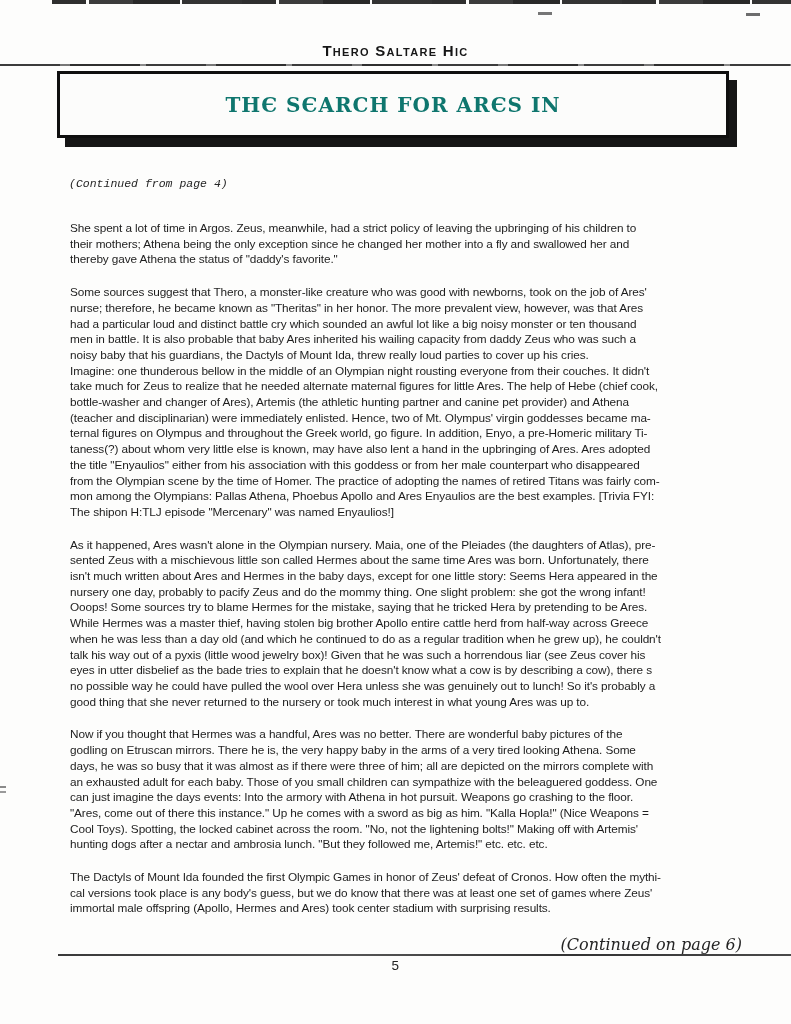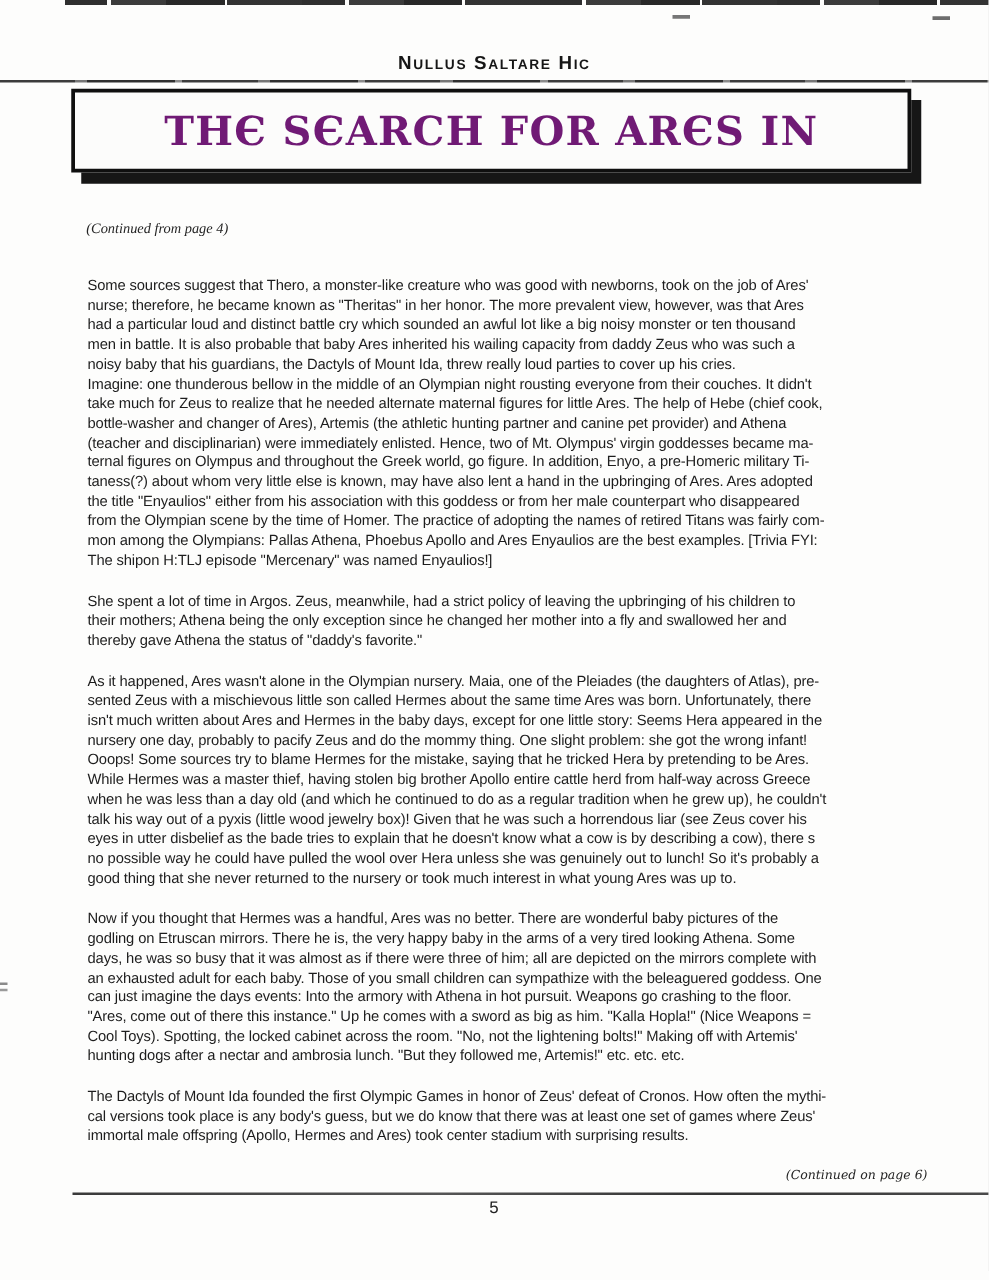--- a/index.html
+++ b/index.html
@@ -40,29 +40,29 @@
   .title-box{
     position:absolute;left:57px;top:71px;width:666px;height:61px;
     border:3px solid #0f0f0f;
     background:#fcfcfb;
     box-shadow:8px 9px 0 #161616;
     display:flex;flex-direction:column;align-items:center;justify-content:center;
   }
   .title-line{
     font-family:"DejaVu Serif",serif;
     font-weight:700;
-    font-size:32px;
+    font-size:20px;
     line-height:30px;
     letter-spacing:1px;
-    color:#701a75;
+    color:#0f766e;
     white-space:nowrap;
   }
   .continued-from{
     position:absolute;left:69px;top:177px;
-    font-family:Liberation Serif, serif;
+    font-family:Liberation Mono, monospace;
     font-style:italic;
     font-size:11.5px;
     color:#242424;
   }
   .body-col{
     position:absolute;left:70px;top:221px;width:672px;
   }
   .para{
     margin:0 0 17px 0;
     font-size:11.8px;
@@ -77,21 +77,21 @@
     line-height:15.7px;
     font-weight:700;
     letter-spacing:0;
     color:#151515;
   }
   .section-para{margin-bottom:18px;}
   .continued-on{
     text-align:right;
     font-family:"DejaVu Serif",serif;
     font-style:italic;
-    font-size:10px;
+    font-size:16px;
     margin-top:2px;
     color:#242424;
   }
   .footer-rule{
     position:absolute;left:58px;top:954px;width:733px;height:2px;
     background:linear-gradient(90deg,#3a3a3a,#555 40%,#333 70%,#4a4a4a);
   }
   .page-number{
     position:absolute;top:958px;left:0;width:100%;
     text-align:center;
@@ -105,48 +105,48 @@
   }
 </style>
 </head>
 <body>
 
 <div class="page">
 
   <div class="scan-topbar"></div>
   <div class="scan-topbar2"></div>
 
-  <div class="masthead">Nullus Saltare Hic</div>
+  <div class="masthead">Thero Saltare Hic</div>
   <div class="masthead-rule"></div>
 
   <div class="title-box">
     <div class="title-line">THЄ SЄARCH FOR ARЄS IN</div>
   </div>
 
   <div class="continued-from">(Continued from page 4)</div>
 
   <div class="body-col">
+    <p class="para">She spent a lot of time in Argos. Zeus, meanwhile, had a strict policy of leaving the upbringing of his children to
+their mothers; Athena being the only exception since he changed her mother into a fly and swallowed her and
+thereby gave Athena the status of "daddy's favorite."</p>
     <p class="para">Some sources suggest that Thero, a monster-like creature who was good with newborns, took on the job of Ares'
 nurse; therefore, he became known as "Theritas" in her honor. The more prevalent view, however, was that Ares
 had a particular loud and distinct battle cry which sounded an awful lot like a big noisy monster or ten thousand
 men in battle. It is also probable that baby Ares inherited his wailing capacity from daddy Zeus who was such a
 noisy baby that his guardians, the Dactyls of Mount Ida, threw really loud parties to cover up his cries.
 Imagine: one thunderous bellow in the middle of an Olympian night rousting everyone from their couches. It didn't
 take much for Zeus to realize that he needed alternate maternal figures for little Ares. The help of Hebe (chief cook,
 bottle-washer and changer of Ares), Artemis (the athletic hunting partner and canine pet provider) and Athena
 (teacher and disciplinarian) were immediately enlisted. Hence, two of Mt. Olympus' virgin goddesses became ma-
 ternal figures on Olympus and throughout the Greek world, go figure. In addition, Enyo, a pre-Homeric military Ti-
 taness(?) about whom very little else is known, may have also lent a hand in the upbringing of Ares. Ares adopted
 the title "Enyaulios" either from his association with this goddess or from her male counterpart who disappeared
 from the Olympian scene by the time of Homer. The practice of adopting the names of retired Titans was fairly com-
 mon among the Olympians: Pallas Athena, Phoebus Apollo and Ares Enyaulios are the best examples. [Trivia FYI:
 The shipon H:TLJ episode "Mercenary" was named Enyaulios!]</p>
-    <p class="para">She spent a lot of time in Argos. Zeus, meanwhile, had a strict policy of leaving the upbringing of his children to
-their mothers; Athena being the only exception since he changed her mother into a fly and swallowed her and
-thereby gave Athena the status of "daddy's favorite."</p>
     <p class="para">As it happened, Ares wasn't alone in the Olympian nursery. Maia, one of the Pleiades (the daughters of Atlas), pre-
 sented Zeus with a mischievous little son called Hermes about the same time Ares was born. Unfortunately, there
 isn't much written about Ares and Hermes in the baby days, except for one little story: Seems Hera appeared in the
 nursery one day, probably to pacify Zeus and do the mommy thing. One slight problem: she got the wrong infant!
 Ooops! Some sources try to blame Hermes for the mistake, saying that he tricked Hera by pretending to be Ares.
 While Hermes was a master thief, having stolen big brother Apollo entire cattle herd from half-way across Greece
 when he was less than a day old (and which he continued to do as a regular tradition when he grew up), he couldn't
 talk his way out of a pyxis (little wood jewelry box)! Given that he was such a horrendous liar (see Zeus cover his
 eyes in utter disbelief as the bade tries to explain that he doesn't know what a cow is by describing a cow), there s
 no possible way he could have pulled the wool over Hera unless she was genuinely out to lunch! So it's probably a

